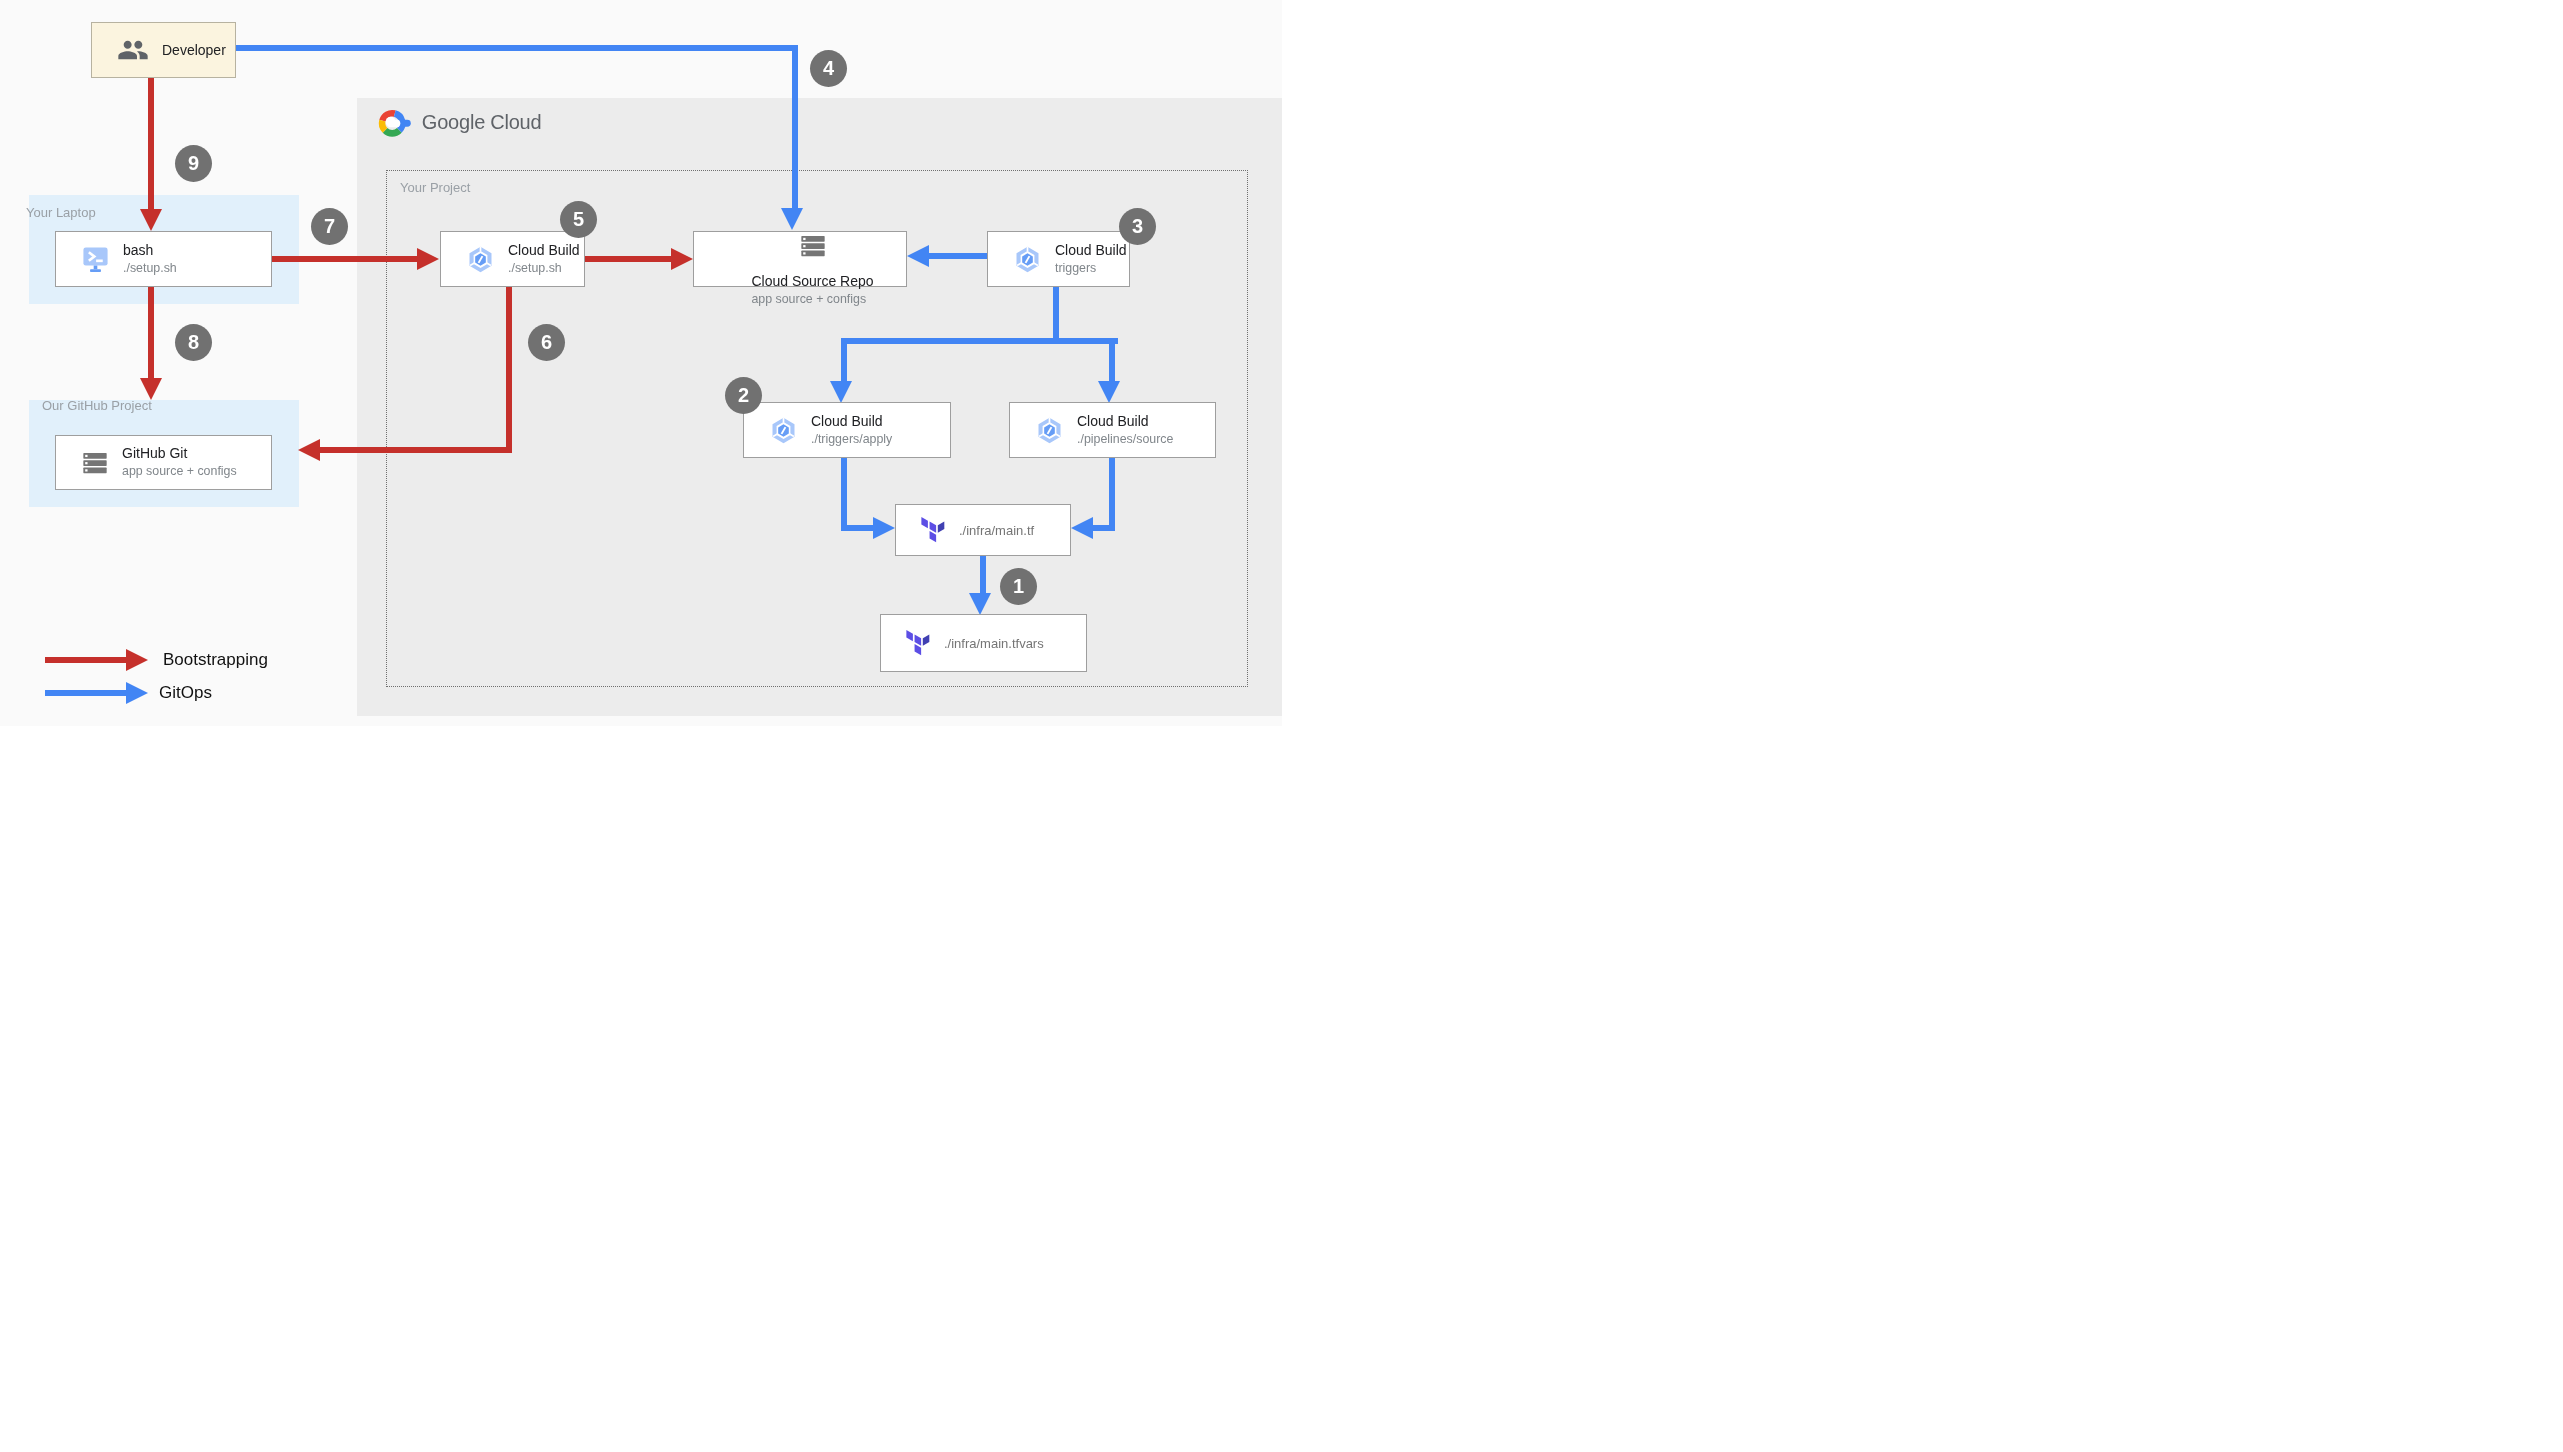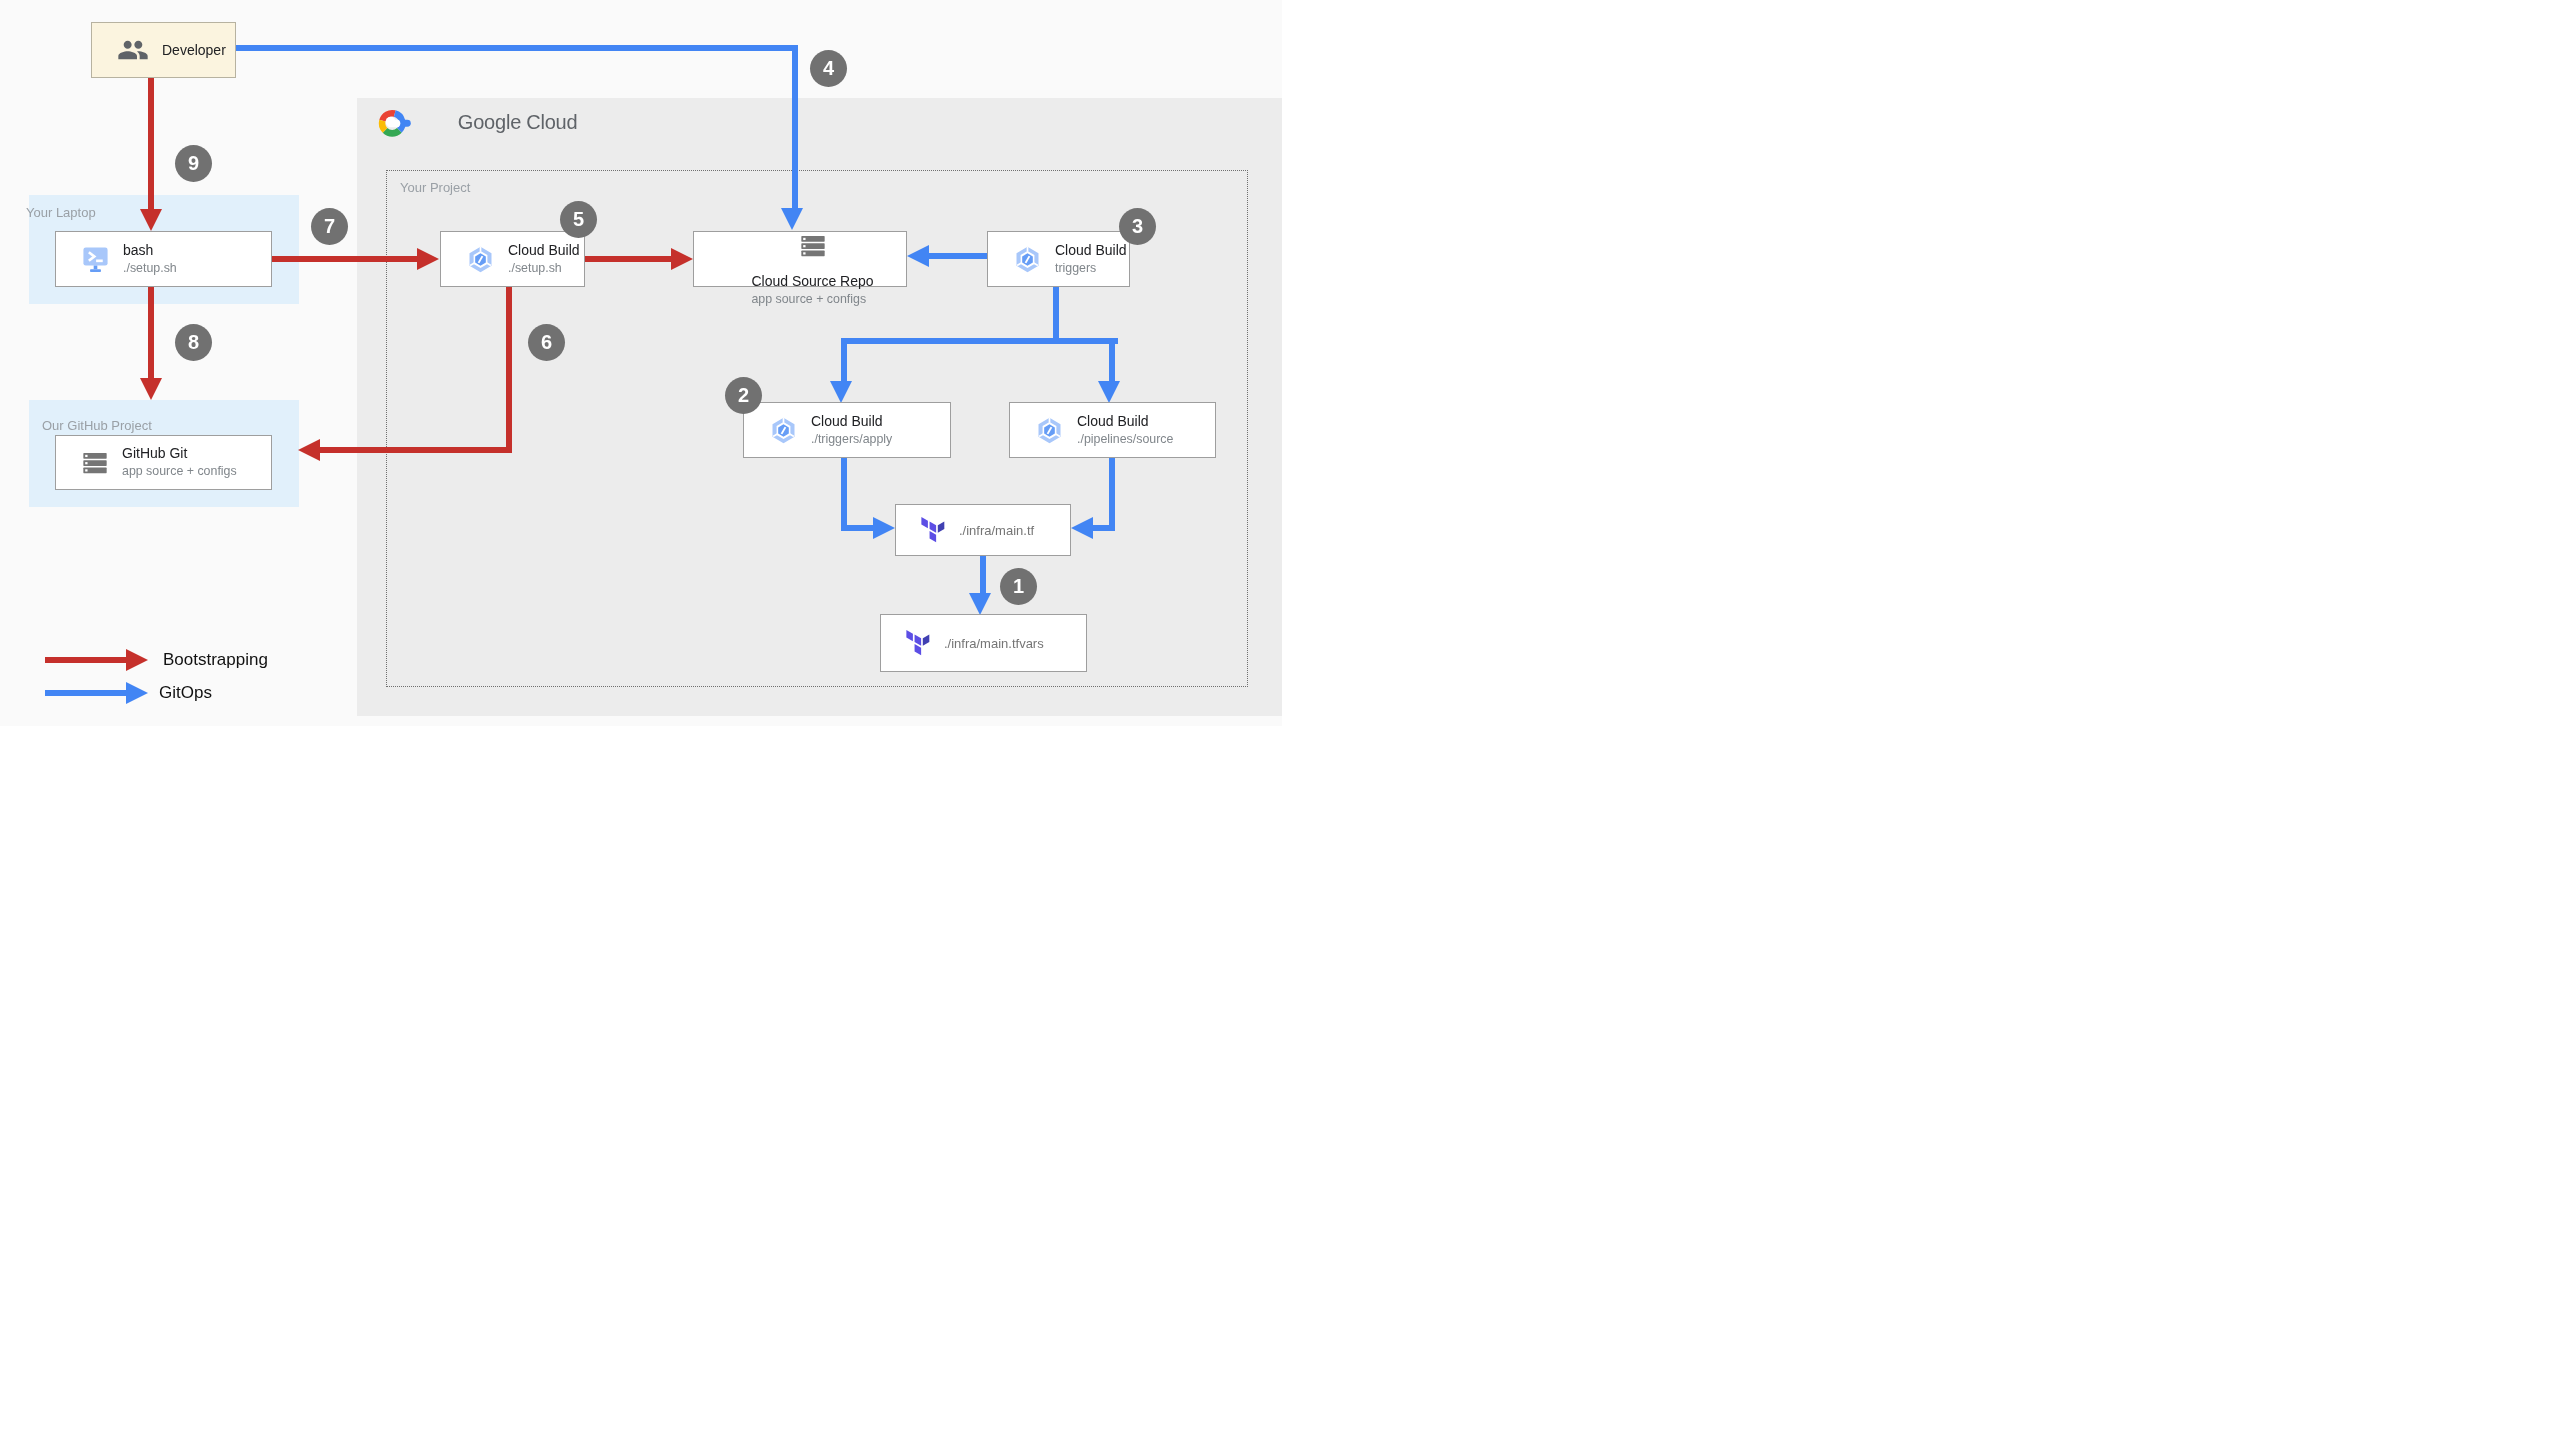--- a/index.html
+++ b/index.html
@@ -20,21 +20,21 @@
   .red{color:var(--bootstrap-red);}
   .blue{color:var(--gitops-blue);}
   .hd{position:absolute;width:0;height:0;}
   .hd-down{border-left:11px solid transparent;border-right:11px solid transparent;border-top:22px solid currentColor;}
   .hd-right{border-top:11px solid transparent;border-bottom:11px solid transparent;border-left:22px solid currentColor;}
   .hd-left{border-top:11px solid transparent;border-bottom:11px solid transparent;border-right:22px solid currentColor;}
   .badge{position:absolute;width:37px;height:37px;border-radius:50%;background:var(--badge-gray);color:#fff;
          font-size:20px;font-weight:bold;display:flex;align-items:center;justify-content:center;}
   .brand{position:absolute;left:376px;top:107px;display:flex;align-items:center;gap:8.8px;}
   .brand-text{font-size:20px;color:#5f6368;letter-spacing:-0.2px;}
-  .brand-text .g{font-weight:500;margin-right:5.1px;margin-left:36px;}
+  .brand-text .g{font-weight:500;margin-right:5.1px;}
   .legend-label{position:absolute;font-size:17px;color:#111;line-height:25px;white-space:nowrap;}
 </style>
 </head>
 <body>
 
 <div id="canvas">
 
   <div class="gcloud-panel"></div>
   <div class="project-box"></div>
   <div class="region-title" style="left:400px;top:180px;">Your Project</div>
@@ -51,21 +51,21 @@
         <circle cx="51" cy="42" r="10" fill="#fff"></circle>
         <rect x="29" y="41" width="29" height="11" rx="4" fill="#fff"></rect>
       </svg>
     </span>
     <span class="brand-text"><span class="g">Google</span><span>Cloud</span></span>
   </div>
 
   <div class="blue-panel" style="left:28.5px;top:195px;width:270px;height:109px;"></div>
   <div class="region-title" style="left:26px;top:205px;">Your Laptop</div>
   <div class="blue-panel" style="left:28.5px;top:400px;width:270px;height:107px;"></div>
-  <div class="region-title" style="left:42px;top:418px;">Our GitHub Project</div>
+  <div class="region-title" style="left:42px;top:398px;">Our GitHub Project</div>
 
   <div class="line red" style="left:148px;top:77px;width:5.8px;height:133px;"></div>
   <div class="hd hd-down red" style="left:140px;top:209px;"></div>
 
   <div class="line red" style="left:148px;top:286px;width:5.8px;height:93px;"></div>
   <div class="hd hd-down red" style="left:140px;top:378px;"></div>
 
   <div class="line red" style="left:272px;top:256px;width:147px;height:5.8px;"></div>
   <div class="hd hd-right red" style="left:417px;top:248px;"></div>
 

